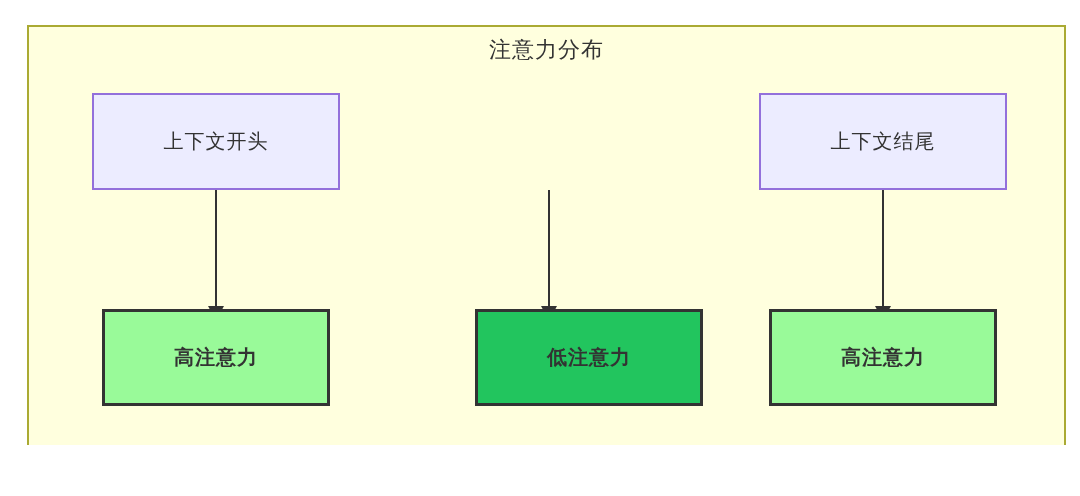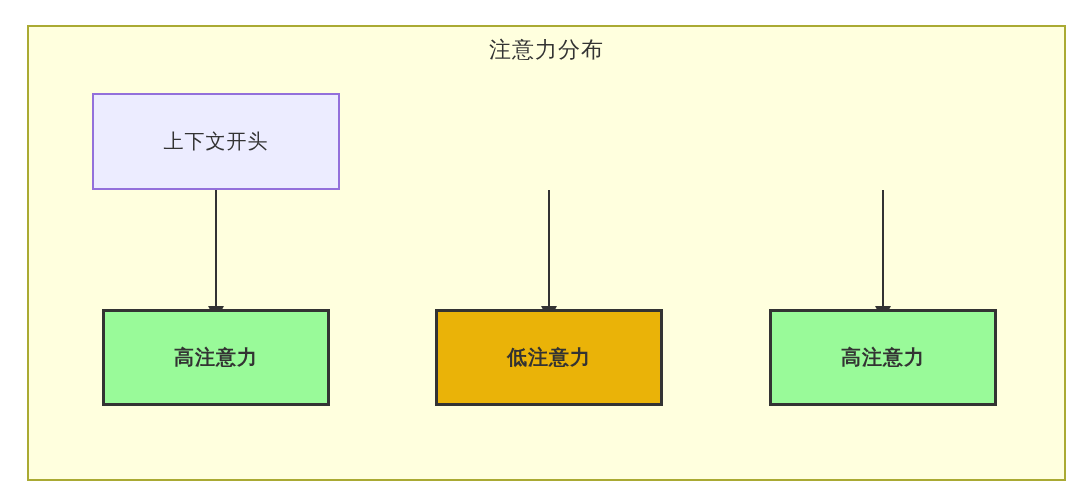--- a/index.html
+++ b/index.html
@@ -4,21 +4,21 @@
 <style>
   html, body {
     margin: 0;
     padding: 0;
     background: #ffffff;
     font-family: "Liberation Sans", "DejaVu Sans", sans-serif;
   }
   .page {
     position: relative;
     width: 1080px;
-    height: 496px;
+    height: 445px;
     background: #ffffff;
     overflow: hidden;
   }
   .subgraph {
     position: absolute;
     left: 27px;
     top: 25px;
     width: 1035px;
     height: 452px;
     background: #FFFFDE;
@@ -53,21 +53,21 @@
     border: 2px solid #9370DB;
   }
   .attn-node {
     top: 282px;
     width: 228px;
     height: 97px;
     border: 3px solid #333333;
     font-weight: bold;
   }
   .attn-high { background: #99FA99; }
-  .attn-low  { background: #eab308; }
+  .attn-low  { background: #22c55e; margin-left: 40px; }
 
   .ctx-1 { left: 63px;  }
   .ctx-2 { left: 396px; }
   .ctx-3 { left: 730px; }
 
   .attn-1 { left: 73px;  }
   .attn-2 { left: 406px; }
   .attn-3 { left: 740px; }
 
   .arrow {
@@ -103,20 +103,23 @@
 <body>
 
 <div class="page">
   <div class="subgraph">
 
     <div class="subgraph-title">注意力分布</div>
 
     <div class="node context-node ctx-1">
       <span>上下文开头</span>
     </div>
+    <div class="node context-node ctx-3">
+      <span>上下文结尾</span>
+    </div>
 
     <div class="arrow arr-1">
       <div class="arrow-line"></div>
       <div class="arrow-head"></div>
     </div>
     <div class="arrow arr-2">
       <div class="arrow-line"></div>
       <div class="arrow-head"></div>
     </div>
     <div class="arrow arr-3">

